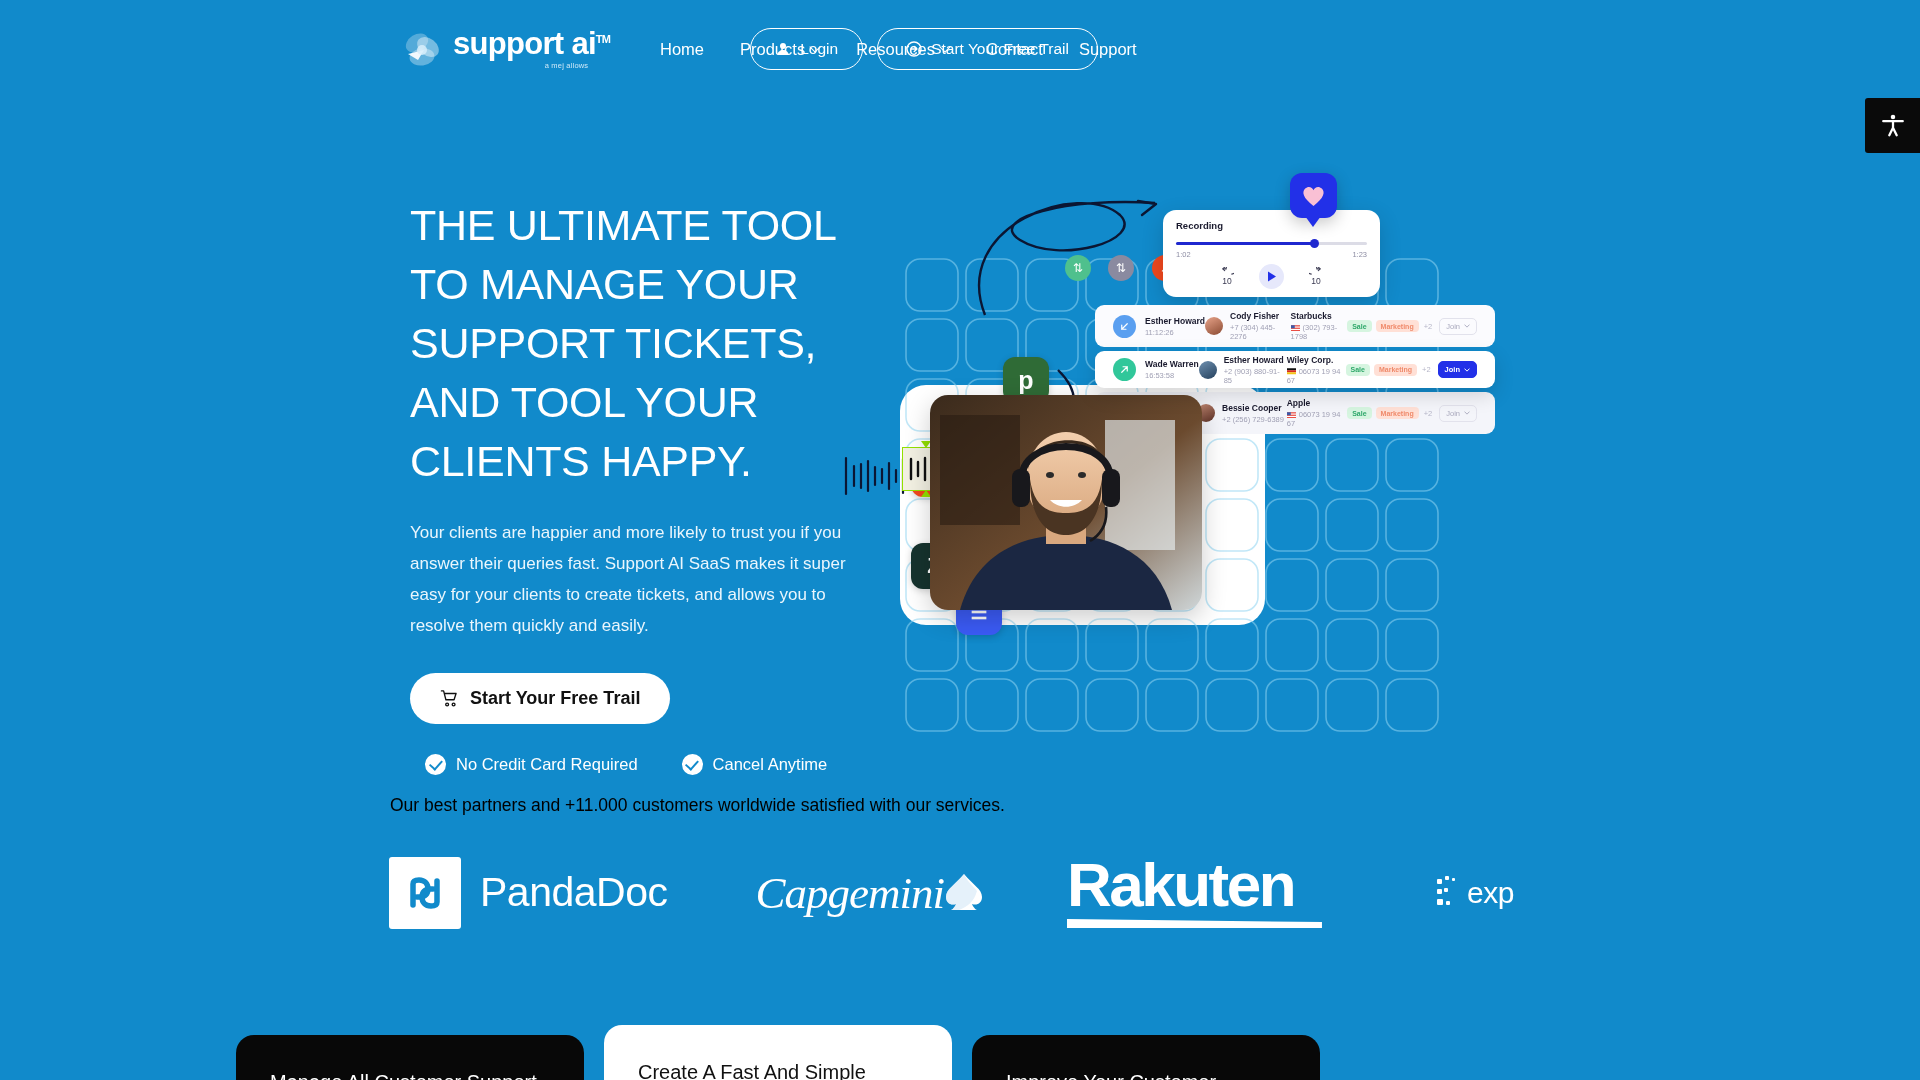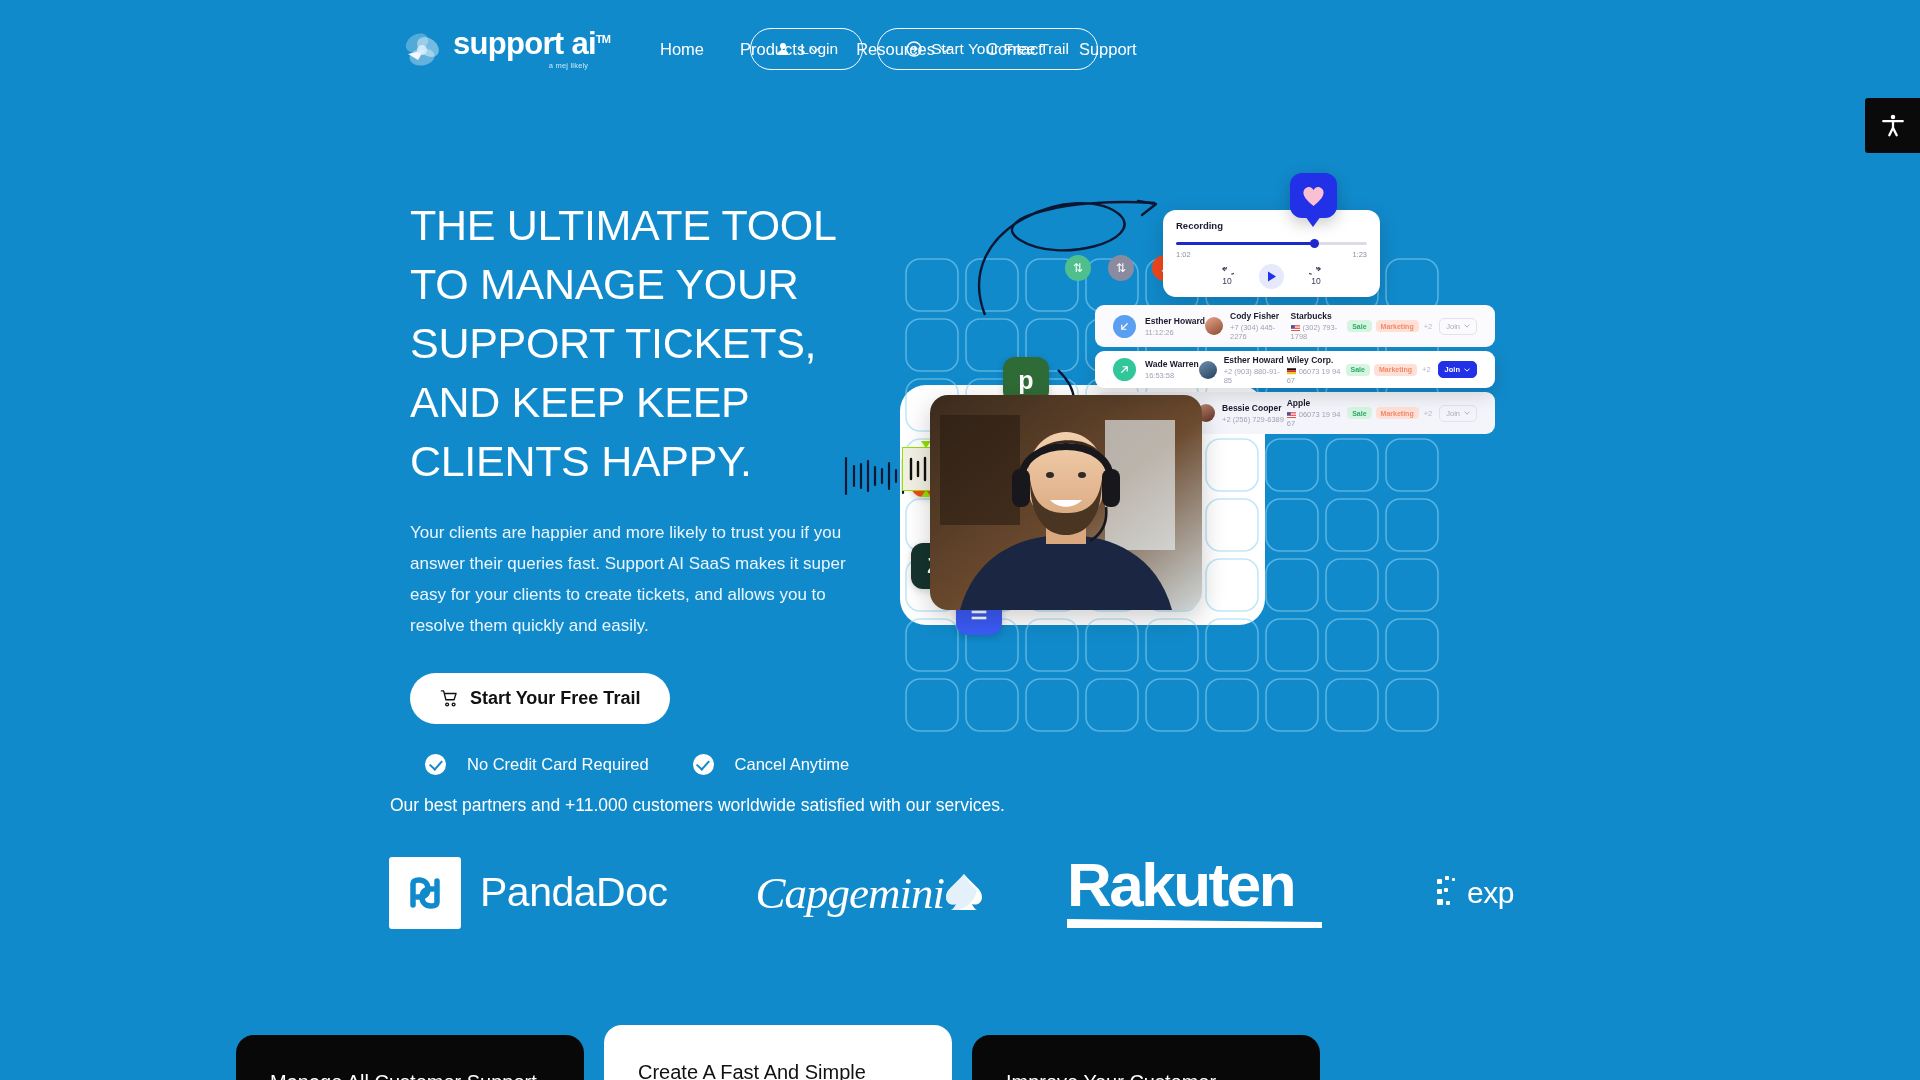--- a/index.html
+++ b/index.html
@@ -70,21 +70,21 @@
   .hero-para {
     margin-top:26px; font-size:17px; line-height:31px; color:#eaf6fd; width:452px;
   }
   .cta-row { margin-top:32px; }
   .btn-white {
     background:#ffffff; color:#111; border:none; border-radius:999px;
     font-size:18px; font-weight:600; height:51px; padding:0 30px;
     display:inline-flex; align-items:center; gap:11px; cursor:pointer;
   }
   .assure-row { margin-top:30px; display:flex; gap:29px; align-items:center; }
-  .assure { display:flex; align-items:center; gap:21px; font-size:16.5px; color:#ffffff;padding-left:15px; }
+  .assure { display:flex; align-items:center; gap:10px; font-size:16.5px; color:#ffffff;padding-left:15px; }
   .check-circle {
     width:21px; height:21px; border-radius:50%; background:#ffffff;
     display:flex; align-items:center; justify-content:center; flex:none;
   }
   .check-circle:after {
     content:''; width:6px; height:10px; border-right:2.2px solid #118acb;
     border-bottom:2.2px solid #118acb; transform:rotate(42deg) translate(-1px,-1px);
   }
 
   
@@ -186,21 +186,21 @@
     position:absolute; left:12px; top:232px; width:48px; height:44px;
     background:#f2f0e2; border:1.6px solid #93e000; display:flex; align-items:center; justify-content:center;
   }
   .sel-handle { position:absolute; left:50%; margin-left:-5px; width:0;height:0;
     border-left:5px solid transparent;border-right:5px solid transparent;}
   .sel-top { top:-7px; border-top:7px solid #93e000; }
   .sel-bot { bottom:-7px; border-bottom:7px solid #93e000; }
 
   
   .partners-text {
-    position:absolute; left:390px; top:795px; font-size:17.5px; color:#ffffff;text-align:center;
+    position:absolute; left:390px; top:795px; font-size:17.5px; color:#000000;text-align:center;
   }
   .partners-row {
     position:absolute; left:389px; top:840px; width:1150px; height:105px;
     display:flex; align-items:center;
   }
   .p-pandadoc { display:flex; align-items:center; gap:19px; }
   .pd-square {
     width:72px; height:72px; background:#ffffff; border-radius:3px;
     display:flex; align-items:center; justify-content:center;
   }
@@ -250,21 +250,21 @@
           <ellipse cx="24" cy="31" rx="12.5" ry="8.5" transform="rotate(-8 24 31)" fill="#ffffff" opacity=".34"></ellipse>
           <path d="M10 28 L26 24 L20 34 Z" fill="#ffffff" opacity=".92"></path>
           <circle cx="24" cy="24" r="5" fill="#d8eefb" opacity=".85"></circle>
         </g>
       </svg>
     </div>
     <div class="logo-text-block">
       <div class="logo-main">
         <span>support ai</span><span class="logo-tm">TM</span>
       </div>
-      <div class="logo-sub">a mej likely</div>
+      <div class="logo-sub">a mej allows</div>
     </div>
   </div>
 
   <nav class="nav">
     <div class="nav-item">
       <span>Home</span>
     </div>
     <div class="nav-item">
       <span>Products</span>
       <i class="caret"></i>
@@ -305,21 +305,21 @@
     <path d="M3 7.6h18" stroke="#fff" stroke-width="2.1" stroke-linecap="round"></path>
     <path d="M12 7.6v6M12 13.6l-3.4 7M12 13.6l3.4 7" stroke="#fff" stroke-width="2.1" stroke-linecap="round"></path>
   </svg>
 </div>
 
 <section class="hero-left">
   <h1 class="hero-title">
     <span>THE ULTIMATE TOOL</span><br>
     <span>TO MANAGE YOUR</span><br>
     <span>SUPPORT TICKETS,</span><br>
-    <span>AND KEEP KEEP</span><br>
+    <span>AND TOOL YOUR</span><br>
     <span>CLIENTS HAPPY.</span>
   </h1>
 
   <p class="hero-para">Your clients are happier and more likely to trust you if you answer their queries fast. Support AI SaaS makes it super easy for your clients to create tickets, and allows you to resolve them quickly and easily.</p>
 
   <div class="cta-row">
     <button class="btn-white">
       <svg width="19" height="19" viewBox="0 0 20 20">
         <path d="M1.5 2h2.3l2.4 9.3h8.6l2.1-6.6H5.3" fill="none" stroke="#111" stroke-width="1.4" stroke-linecap="round" stroke-linejoin="round"></path>
         <circle cx="7.5" cy="16.3" r="1.5" fill="none" stroke="#111" stroke-width="1.4"></circle>

